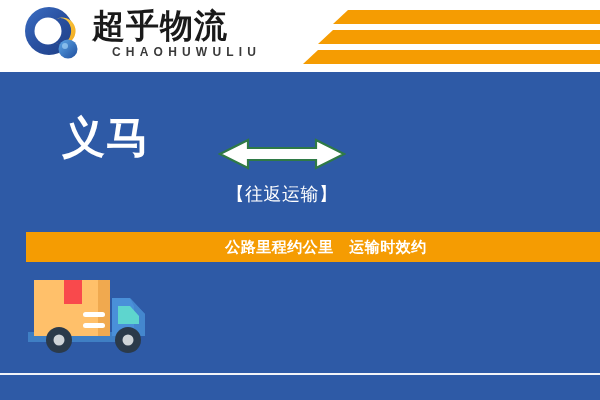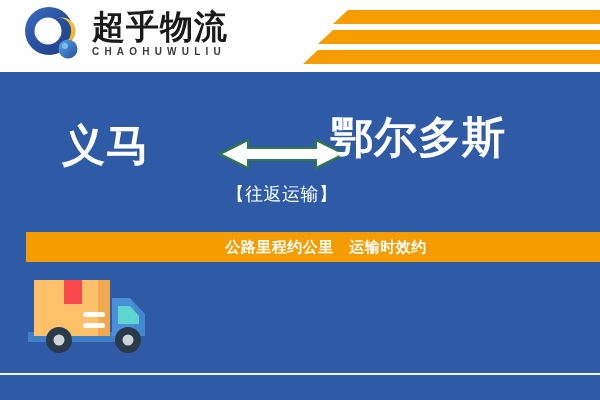--- a/index.html
+++ b/index.html
@@ -46,27 +46,28 @@
   }
   .logo-cn {
     font-size: 33px;
     font-weight: 700;
     color: #1a1a1a;
     letter-spacing: 1px;
     line-height: 1.08;
     font-family: "DejaVu Sans", "Liberation Sans", sans-serif;
   }
   .logo-en {
-    font-size: 10px;
+    font-size: 12px;
     font-weight: 700;
     color: #3a3a3a;
     letter-spacing: 5.2px;
     line-height: 1.25;
     margin-top: 1px;
     font-family: "Liberation Sans", sans-serif;
+    margin-left: 20px;
   }
   .stripes {
     position: absolute;
     right: 0; top: 10px;
     width: 300px; height: 58px;
   }
 
   
   .route {
     position: absolute;
@@ -78,21 +79,21 @@
     position: absolute;
     top: 44px;
     font-size: 43px;
     font-weight: 700;
     color: #ffffff;
     letter-spacing: 1px;
     line-height: 1;
     white-space: nowrap;
     font-family: "DejaVu Sans", "Liberation Sans", sans-serif;
   }
-  .city-from { left: 62px; margin-top: 8px; }
+  .city-from { left: 62px; }
   .city-to   { left: 330px; }
 
   .arrow-group {
     position: absolute;
     left: 218px; top: 36px;
     width: 128px; height: 96px;
   }
   .note-top {
     position: absolute;
     left: 0; top: 0;
@@ -230,21 +231,20 @@
 
     <div class="arrow-group">
       <div class="arrow-svg">
         <svg width="128" height="44" viewBox="0 0 128 44">
           <polygon points="2,22 30,8 30,16 98,16 98,8 126,22 98,36 98,28 30,28 30,36" fill="#ffffff" stroke="#2f7a46" stroke-width="2.2" stroke-linejoin="miter"></polygon>
         </svg>
       </div>
       <div class="note-bottom">【往返运输】</div>
     </div>
 
-    <div class="city city-to">鄂尔多斯</div>
   </div>
 
   <div class="info-bar">
     <div class="info-bar-text">公路里程约公里　运输时效约</div>
   </div>
 
   <div class="coverage">
 
     <div class="truck">
       <svg width="125" height="84" viewBox="0 0 125 84">

